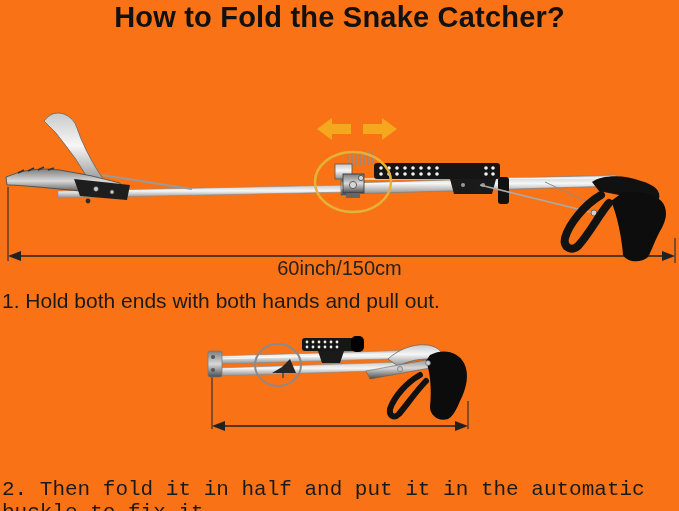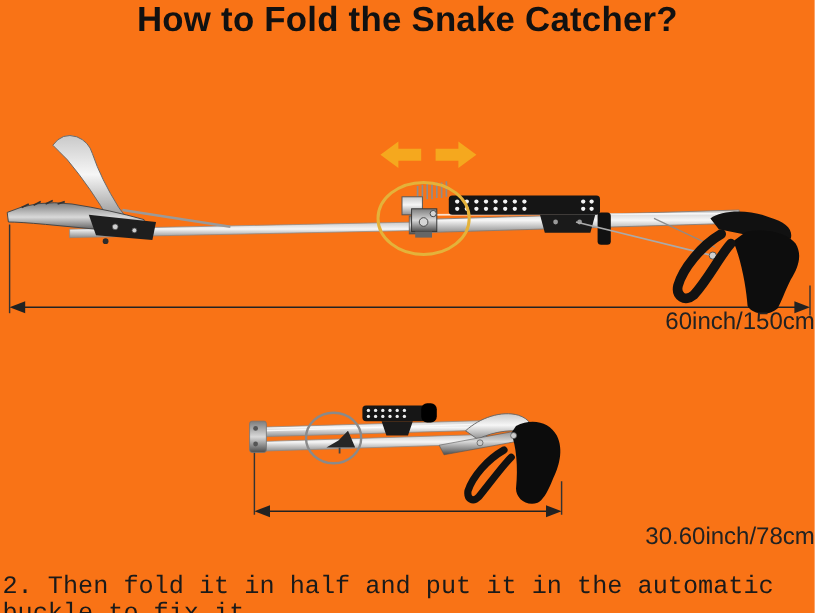--- a/index.html
+++ b/index.html
@@ -8,21 +8,21 @@
     font-family:"Liberation Sans",sans-serif;overflow:hidden;
   }
   .title{
     position:absolute;top:1px;left:0;width:679px;text-align:center;
     font-size:29px;font-weight:bold;color:#111;letter-spacing:0.2px;
   }
   .fig{position:absolute;left:0;width:679px;}
   #fig1{top:105px;height:165px;}
   #fig2{top:325px;height:112px;}
   .dim-label{
-    position:absolute;left:0;width:679px;text-align:right;
+    position:absolute;left:0;width:679px;text-align:center;
     font-size:20px;color:#222;
   }
   #dim-label-1{top:257px;}
   #dim-label-2{top:436px;}
   .step{
     position:absolute;left:2px;width:676px;font-size:21px;color:#1a1a1a;
   }
   #step-1{top:289px;}
   #step-2{top:478px;font-family:Liberation Mono, monospace;}
 </style>
@@ -121,20 +121,21 @@
       <path d="M601,90 C584,100 569,119 565,133 C563,142 571,147 578,141 C590,128 600,108 609,98" fill="none" stroke="#121212" stroke-width="8" stroke-linecap="round"></path>
     </g>
 
     <ellipse cx="353" cy="77" rx="38" ry="30" fill="none" stroke-width="2.5" stroke="#E4B23A"></ellipse>
     <polygon points="317,24 332,13 332,19 351,19 351,29 332,29 332,35" fill="#F5A81E"></polygon>
     <polygon points="397,24 382,13 382,19 363,19 363,29 382,29 382,35" fill="#F5A81E"></polygon>
   </svg>
 
   <div class="dim-label" id="dim-label-1">60inch/150cm</div>
 
+  <div class="step" id="step-1">1. Hold both ends with both hands and pull out.</div>
 
   <svg id="fig2" class="fig" viewBox="0 0 679 112">
 
     <g>
       <line x1="212" y1="45" x2="212" y2="104" stroke="#333" stroke-width="1.2"></line>
       <line x1="468" y1="76" x2="468" y2="104" stroke="#333" stroke-width="1.2"></line>
       <line x1="218" y1="101" x2="462" y2="101" stroke="#222" stroke-width="1.3"></line>
       <polygon points="212,101 225,96 225,106" fill="#222"></polygon>
       <polygon points="468,101 455,96 455,106" fill="#222"></polygon>
     </g>
@@ -177,17 +178,16 @@
     <g>
       <path d="M388,34 C400,23 418,17 432,21 C441,24 445,30 442,36 C430,32 412,34 398,41 Z" fill="url(#metal)" stroke="#666" stroke-width="0.8"></path>
       <polygon points="366,46 442,32 446,40 370,54" fill="url(#metalDark)" stroke="#555" stroke-width="0.5"></polygon>
       <path d="M430,30 C444,23 458,27 464,38 C470,50 466,64 460,76 C456,86 452,92 448,94 C438,97 430,90 430,82 C432,64 430,46 426,36 Z" fill="#0c0c0c"></path>
       <path d="M420,50 C406,58 394,72 390,84 C389,91 394,94 399,89 C408,78 418,64 426,56" fill="none" stroke="#111" stroke-width="6" stroke-linecap="round"></path>
       <circle cx="400" cy="44" r="2.5" fill="#ccc" stroke="#555" stroke-width="0.6"></circle>
       <circle cx="428" cy="38" r="2.5" fill="#ccc" stroke="#555" stroke-width="0.6"></circle>
     </g>
   </svg>
 
-  <div class="dim-label" id="dim-label-2">30.60inch/78cm</div>
 
   <div class="step" id="step-2">2. Then fold it in half and put it in the automatic buckle to fix it.</div>
 
 </div>
 
 </body></html>

